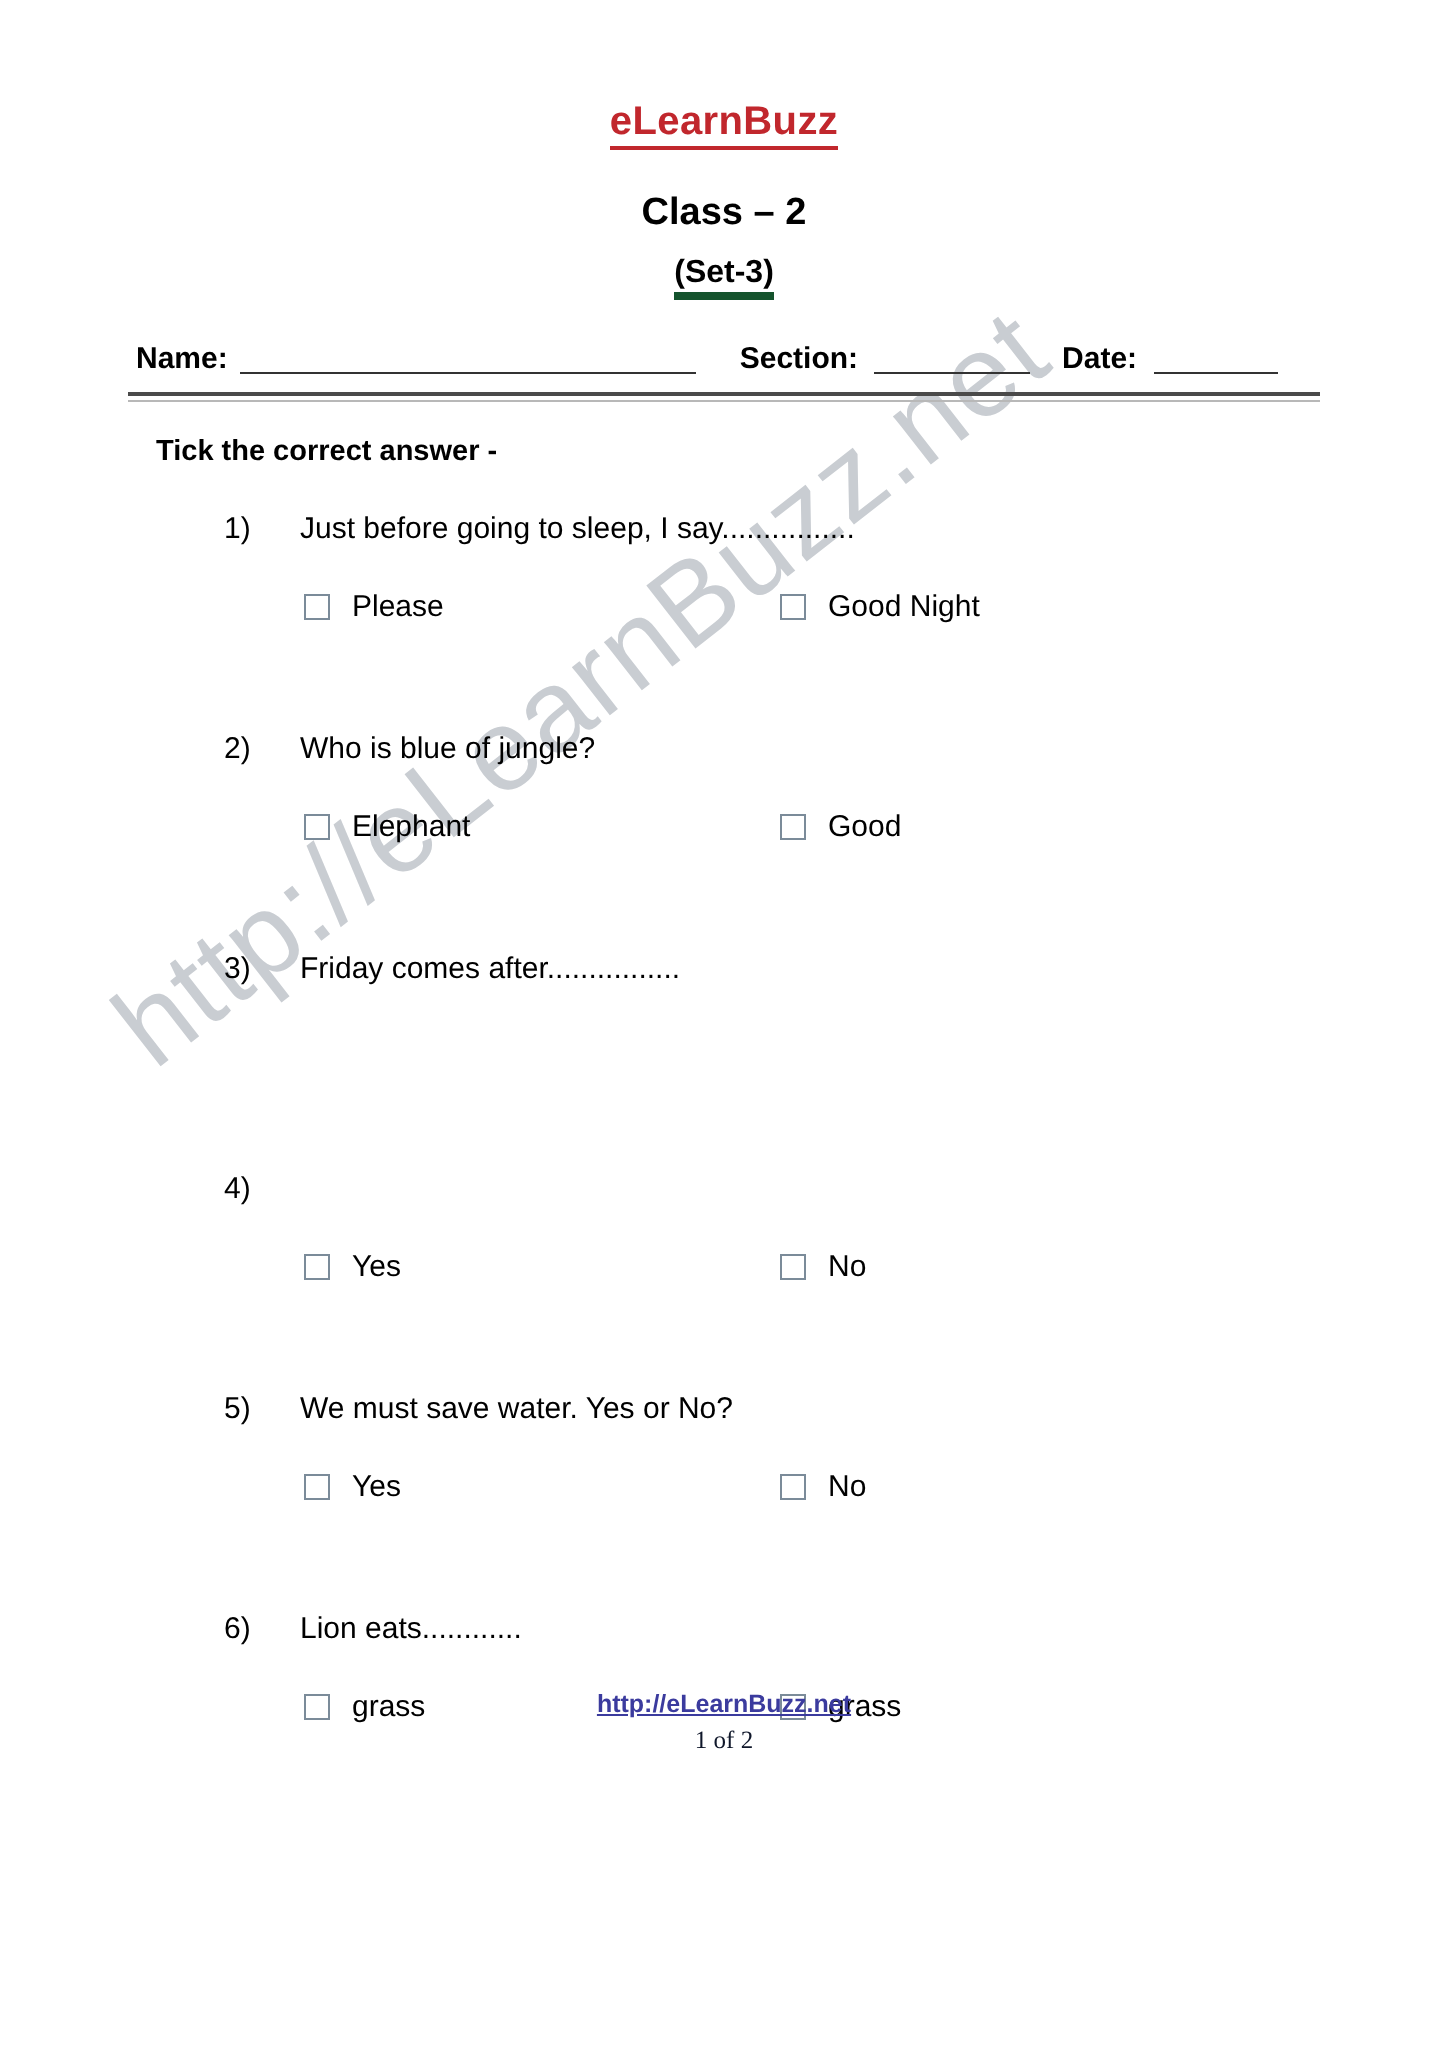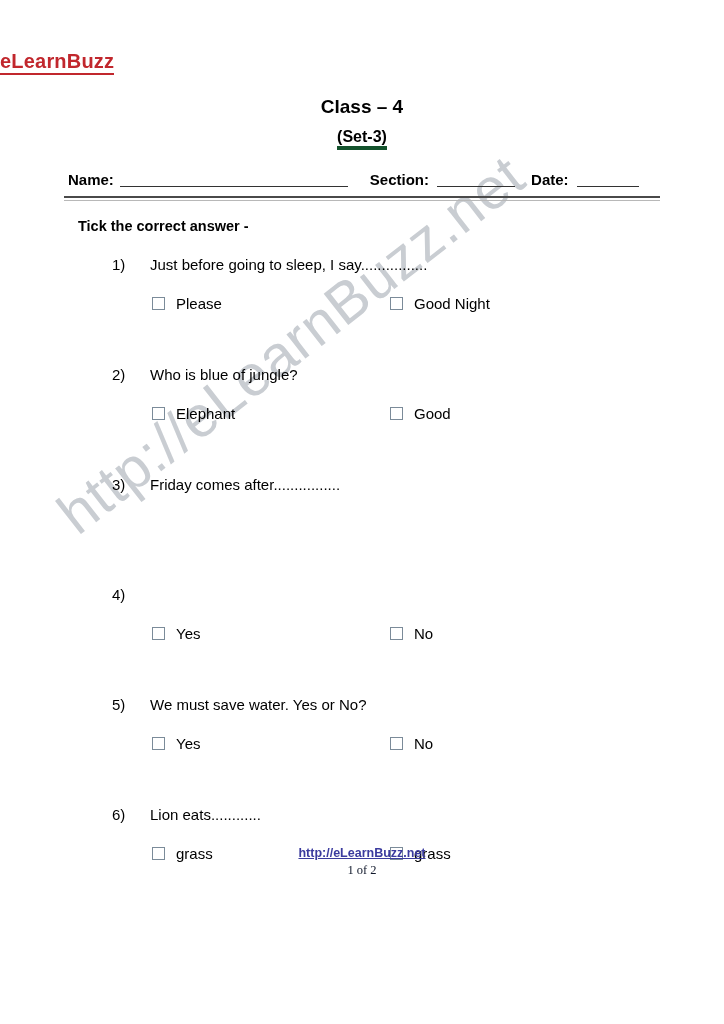--- a/index.html
+++ b/index.html
@@ -42,21 +42,21 @@
   }
 
   
   #content {
     position: relative;
     z-index: 2;
   }
 
   
   .brand {
-    text-align: left;
+    text-align: center;
     margin-top: 50px;
     font-size: 20px;
     font-weight: bold;
     color: #c1272d;
     letter-spacing: 0.2px;
   }
   .brand span {
     border-bottom: 2px solid #c1272d;
     padding-bottom: 1px;
   }
@@ -199,21 +199,21 @@
 <div id="page">
 
   <div id="watermark">http://eLearnBuzz.net</div>
 
   <div id="content">
 
     <div class="brand">
       <span>eLearnBuzz</span>
     </div>
 
-    <div class="title-class">Class – 4</div>
+    <div class="title-class">Class – 2</div>
 
 
     <div class="title-set">
       <span>(Set-3)</span>
     </div>
 
     <div class="info-row">
       <span class="info-label">Name:</span>
       <span class="blank blank-name"></span>
       <span class="gap-lg"></span>

